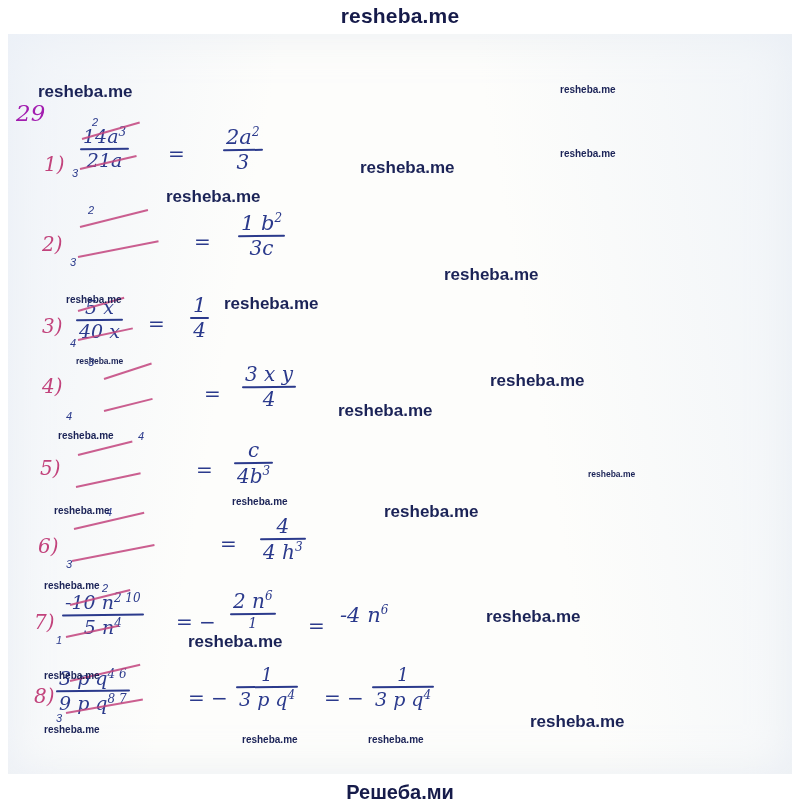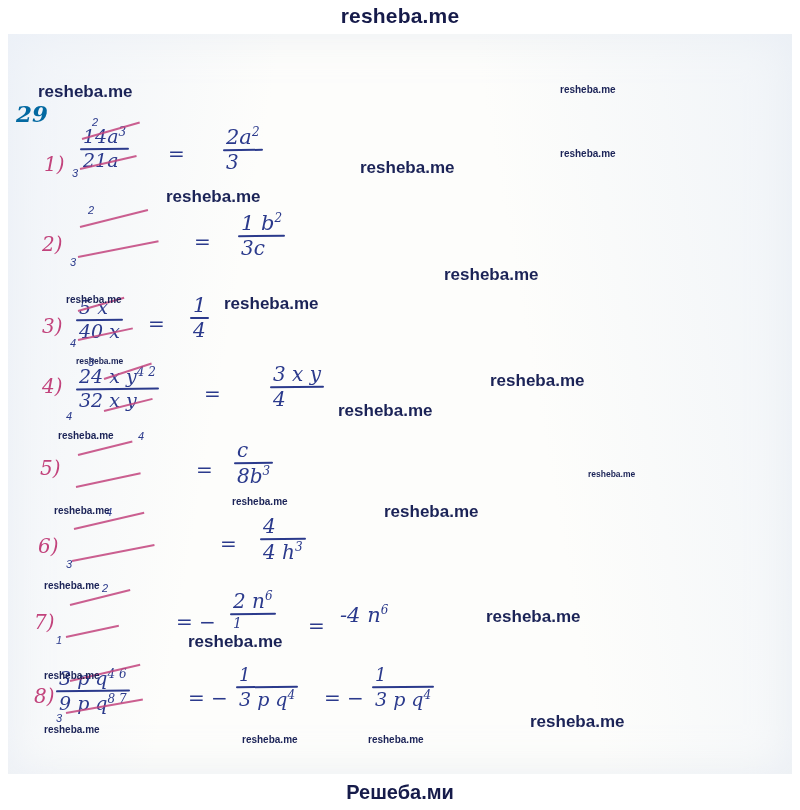--- a/index.html
+++ b/index.html
@@ -64,27 +64,27 @@
     line-height: 1;
   }
   .hw.pink {
     color: #c2437c;
   }
   .num {
     font-size: 19px;
   }
   .ex-num {
     font-size: 21px;
-    color: #0369a1;
-    font-style: italic;
-    font-weight: bold;
+    color: #a21caf;
+    font-style: italic;
   }
   .frac {
     position: absolute;
     display: inline-block;
+    text-align: center;
   }
   .frac .top, .frac .bot {
     display: block;
     white-space: nowrap;
     font-family: "DejaVu Serif", serif;
     font-style: italic;
     color: #2b3a8c;
     font-size: 19px;
     line-height: 1.05;
     padding: 0 3px;
@@ -182,60 +182,60 @@
   <div class="strike" style="left:70px; top:305px; width:56px; transform: rotate(-12deg);"></div>
   <div class="eq" style="left:140px; top:278px;">=</div>
   <div class="frac" style="left:182px; top:260px;">
     <span class="top" style="font-size:21px;">1</span>
     <span class="bar"></span>
     <span class="bot" style="font-size:20px;">4</span>
   </div>
 
   <div class="hw pink num" style="left:34px; top:342px; font-size:20px;">4)</div>
   <div class="mini" style="position:absolute; left:80px; top:322px;">3</div>
-  <div class="frac" style="left:68px; top:332px;">
-    <span class="top"><span>24 x  y</span><span class="sup">4   2</span></span>
-    <span class="bar"></span>
-    <span class="bot">32 x y</span>
-  </div>
   <div class="mini" style="position:absolute; left:58px; top:376px;">4</div>
   <div class="strike" style="left:96px; top:344px; width:50px; transform: rotate(-18deg);"></div>
   <div class="strike" style="left:96px; top:376px; width:50px; transform: rotate(-14deg);"></div>
   <div class="eq" style="left:196px; top:348px;">=</div>
-  <div class="frac" style="left:234px; top:330px;margin-left:28px;">
+  <div class="frac" style="left:234px; top:330px;">
     <span class="top" style="font-size:20px;">3 x y</span>
     <span class="bar"></span>
     <span class="bot" style="font-size:20px;">4</span>
   </div>
 
   <div class="hw pink num" style="left:32px; top:424px; font-size:20px;">5)</div>
   <div class="mini" style="position:absolute; left:130px; top:396px;">4</div>
   <div class="strike" style="left:70px; top:420px; width:56px; transform: rotate(-14deg);"></div>
   <div class="strike" style="left:68px; top:452px; width:66px; transform: rotate(-12deg);"></div>
   <div class="eq" style="left:188px; top:424px;">=</div>
   <div class="frac" style="left:226px; top:406px;">
     <span class="top" style="font-size:20px;">c</span>
     <span class="bar"></span>
-    <span class="bot" style="font-size:20px;"><span>8b</span><span class="sup">3</span></span>
+    <span class="bot" style="font-size:20px;"><span>4b</span><span class="sup">3</span></span>
   </div>
 
   <div class="hw pink num" style="left:30px; top:502px; font-size:20px;">6)</div>
   <div class="mini" style="position:absolute; left:98px; top:472px;">4</div>
   <div class="mini" style="position:absolute; left:58px; top:524px;">3</div>
   <div class="strike" style="left:66px; top:494px; width:72px; transform: rotate(-13deg);"></div>
   <div class="strike" style="left:64px; top:526px; width:84px; transform: rotate(-11deg);"></div>
   <div class="eq" style="left:212px; top:498px;">=</div>
   <div class="frac" style="left:252px; top:482px;">
     <span class="top" style="font-size:20px;">4</span>
     <span class="bar"></span>
     <span class="bot" style="font-size:20px;"><span>4 h</span><span class="sup">3</span></span>
   </div>
 
   <div class="hw pink num" style="left:26px; top:578px; font-size:20px;">7)</div>
   <div class="mini" style="position:absolute; left:94px; top:548px;">2</div>
+  <div class="frac" style="left:54px; top:558px;">
+    <span class="top"><span>-10 n</span><span class="sup">2  10</span></span>
+    <span class="bar"></span>
+    <span class="bot"><span>5 n</span><span class="sup">4</span></span>
+  </div>
   <div class="mini" style="position:absolute; left:48px; top:600px;">1</div>
   <div class="strike" style="left:62px; top:570px; width:62px; transform: rotate(-14deg);"></div>
   <div class="strike" style="left:58px; top:602px; width:54px; transform: rotate(-12deg);"></div>
   <div class="eq" style="left:168px; top:576px;">= −</div>
   <div class="frac" style="left:222px; top:556px;">
     <span class="top" style="font-size:20px;"><span>2 n</span><span class="sup">6</span></span>
     <span class="bar"></span>
     <span class="bot" style="font-size:14px;">1</span>
   </div>
   <div class="eq" style="left:300px; top:580px;">=</div>

